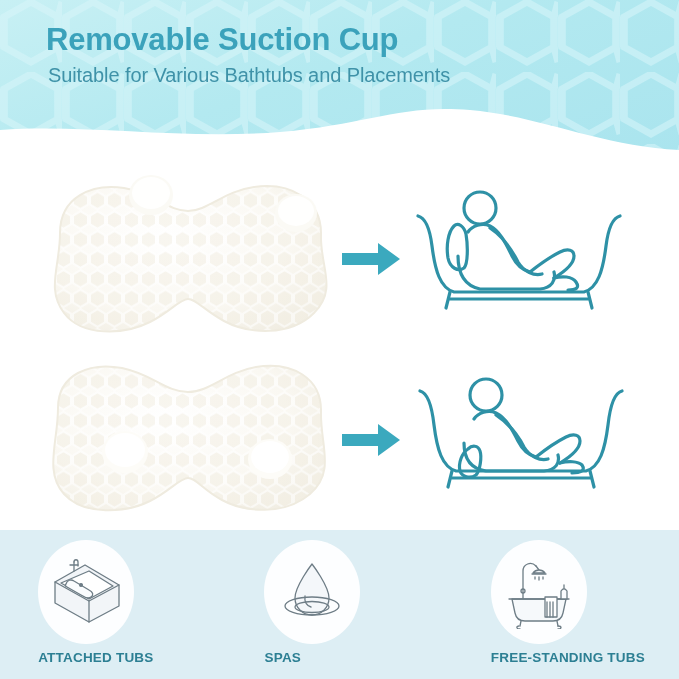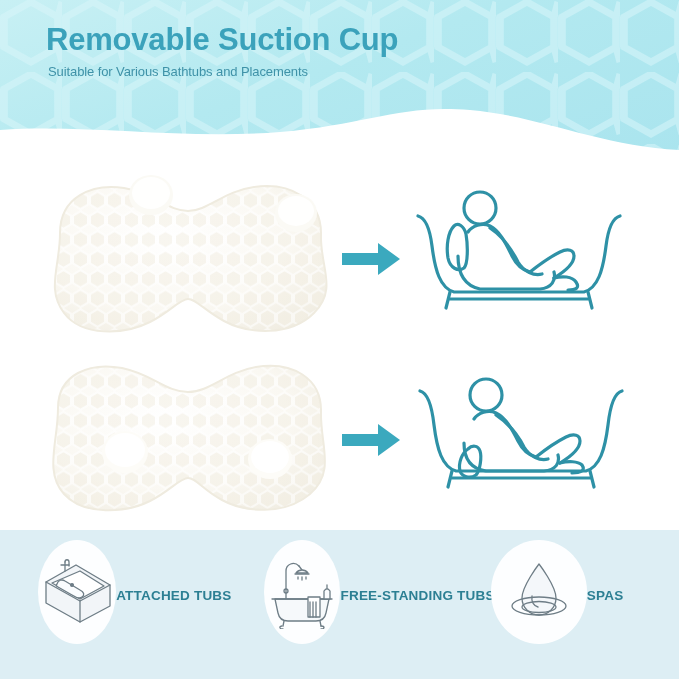--- a/index.html
+++ b/index.html
@@ -48,21 +48,21 @@
     margin: 0;
     font-size: 31px;
     font-weight: bold;
     color: #3ba2bb;
     letter-spacing: -0.2px;
     line-height: 1.15;
     white-space: nowrap;
   }
   .subtitle {
     margin: 6px 0 0 2px;
-    font-size: 13px;
+    font-size: 20px;
     font-weight: normal;
     color: #3f92a8;
     letter-spacing: -0.1px;
     white-space: nowrap;
   }
 
   
   .main {
     position: absolute;
     left: 0; top: 168px;
@@ -119,22 +119,22 @@
     height: 149px;
     display: flex;
     align-items: flex-start;
     justify-content: space-around;
     padding-top: 10px;
     box-sizing: border-box;
   }
   .badge {
     width: 150px;
     display: flex;
-    flex-direction: row;
-    align-items: center;
+    flex-direction: column;
+    align-items: flex-start;
   }
   .badge-oval {
     width: 96px;
     height: 104px;
     border-radius: 50%;
     background: #fdfeff;
     display: flex;
     align-items: center;
     justify-content: center;
   }
@@ -347,59 +347,59 @@
               <path d="M23,9 L31,9"></path>
               <circle cx="34" cy="29" r="1.4" fill="#6e7d86"></circle>
             </g>
           </svg>
         </div>
         <div class="badge-label">ATTACHED TUBS</div>
       </div>
 
       <div class="badge">
         <div class="badge-oval">
-          <svg width="76" height="74" viewBox="0 0 76 74">
-            <g fill="none" stroke="#6e7d86" stroke-width="1.3" stroke-linejoin="round" stroke-linecap="round">
-
-              <path d="M22,48 L22,16 C22,9 30,6 35,11"></path>
-              <path d="M35,11 L38,15"></path>
-              <path d="M32,18 C35,14 41,14 44,18 Z" fill="#f2f5f8"></path>
-              <path d="M31,19 L45,19"></path>
-              <path d="M34,22 L34,24 M38,22 L38,25 M42,22 L42,24"></path>
-              <circle cx="22" cy="36" r="2"></circle>
-
-              <path d="M11,44 L65,44 L62,58 C61,63 57,66 52,66 L24,66
-                       C19,66 15,63 14,58 Z" fill="#f6f9fb"></path>
-              <path d="M8,44 L68,44"></path>
-              <path d="M20,66 L19,71 M56,66 L57,71"></path>
-              <path d="M18,71 C15,71 15,74 19,74 M57,71 C61,71 61,74 57,74"></path>
-
-              <path d="M44,42 L56,42 L56,62 L44,62 Z" fill="#ffffff"></path>
-              <path d="M46,47 L46,62 M49,47 L49,62 M52,47 L52,62"></path>
-
-              <path d="M60,36 C62,33 64,33 66,36 L66,44 L60,44 Z" fill="#fafcfe"></path>
-              <path d="M63,33 L63,30"></path>
-            </g>
-          </svg>
-        </div>
-        <div class="badge-label">FREE-STANDING TUBS</div>
-      </div>
-
-      <div class="badge">
-        <div class="badge-oval">
           <svg width="70" height="72" viewBox="0 0 70 72">
             <g fill="none" stroke="#6e7d86" stroke-width="1.3" stroke-linejoin="round" stroke-linecap="round">
               <path d="M35,8 C35,8 52,30 52,42 C52,52 44,59 35,59
                        C26,59 18,52 18,42 C18,30 35,8 35,8 Z" fill="#f4f7fa"></path>
               <path d="M28,40 C27,46 30,50 34,51"></path>
               <ellipse cx="35" cy="50" rx="27" ry="9"></ellipse>
               <ellipse cx="35" cy="51" rx="17" ry="5.5"></ellipse>
             </g>
           </svg>
         </div>
         <div class="badge-label">SPAS</div>
       </div>
 
+      <div class="badge">
+        <div class="badge-oval">
+          <svg width="76" height="74" viewBox="0 0 76 74">
+            <g fill="none" stroke="#6e7d86" stroke-width="1.3" stroke-linejoin="round" stroke-linecap="round">
+
+              <path d="M22,48 L22,16 C22,9 30,6 35,11"></path>
+              <path d="M35,11 L38,15"></path>
+              <path d="M32,18 C35,14 41,14 44,18 Z" fill="#f2f5f8"></path>
+              <path d="M31,19 L45,19"></path>
+              <path d="M34,22 L34,24 M38,22 L38,25 M42,22 L42,24"></path>
+              <circle cx="22" cy="36" r="2"></circle>
+
+              <path d="M11,44 L65,44 L62,58 C61,63 57,66 52,66 L24,66
+                       C19,66 15,63 14,58 Z" fill="#f6f9fb"></path>
+              <path d="M8,44 L68,44"></path>
+              <path d="M20,66 L19,71 M56,66 L57,71"></path>
+              <path d="M18,71 C15,71 15,74 19,74 M57,71 C61,71 61,74 57,74"></path>
+
+              <path d="M44,42 L56,42 L56,62 L44,62 Z" fill="#ffffff"></path>
+              <path d="M46,47 L46,62 M49,47 L49,62 M52,47 L52,62"></path>
+
+              <path d="M60,36 C62,33 64,33 66,36 L66,44 L60,44 Z" fill="#fafcfe"></path>
+              <path d="M63,33 L63,30"></path>
+            </g>
+          </svg>
+        </div>
+        <div class="badge-label">FREE-STANDING TUBS</div>
+      </div>
+
 
     </div>
   </div>
 
 </div>
 
 </body></html>

